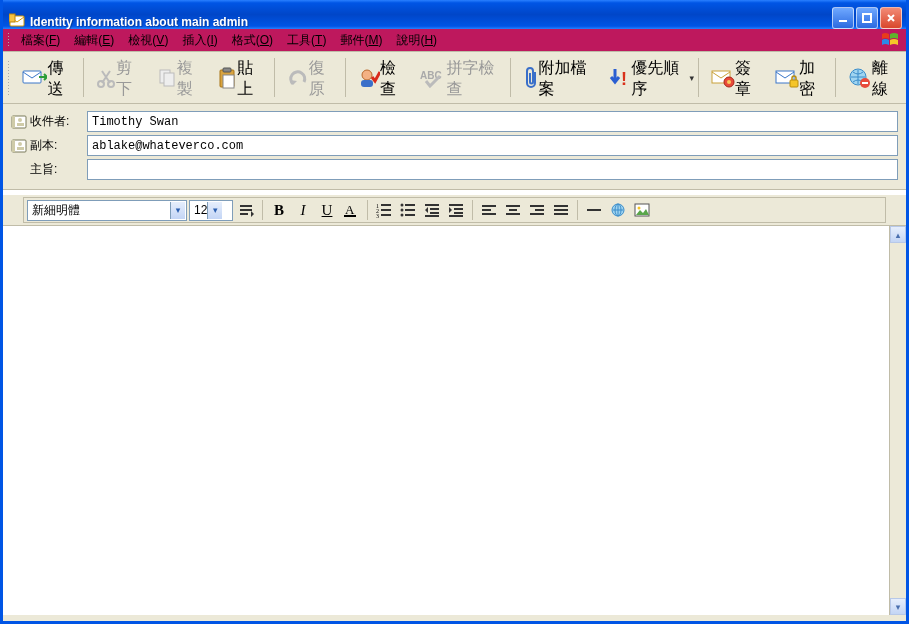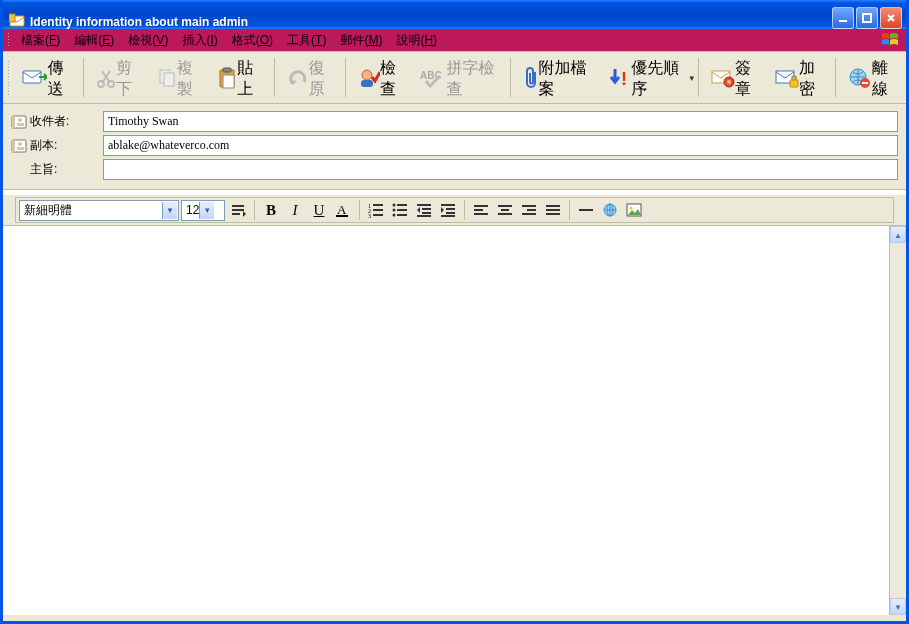--- a/index.html
+++ b/index.html
@@ -99,35 +99,35 @@
   
   .fields {
     background:#ece9d8;
     border-bottom:1px solid #c0bca8;
     padding:4px 8px 6px 8px;
   }
   .frow {
     display:flex;align-items:center;margin:3px 0;
   }
   .frow .flabel {
-    width:92px;display:flex;align-items:center;gap:3px;
+    width:76px;display:flex;align-items:center;gap:3px;
     font-size:12px;
   }
   .frow .flabel svg { flex-shrink:0;}
   .frow input {
     flex:1;height:21px;border:1px solid #7f9db9;
-    padding:1px 4px;font-family:Liberation Serif, serif;font-size:12px;
+    padding:1px 4px;font-family:Liberation Mono, monospace;font-size:12px;
     background:#fff;
   }
   
   .fmtwrap {
     background:#ece9d8;
     border-top:1px solid #fff;
     border-bottom:1px solid #c0bca8;
-    padding:2px 12px;
+    padding:2px 20px;
     margin-top:4px;
   }
   .fmtbar {
     background:#ece9d8;
     border:1px solid #c0bca8;
     height:26px;
     display:flex;align-items:center;
     padding:0 3px;
     gap:2px;
   }

